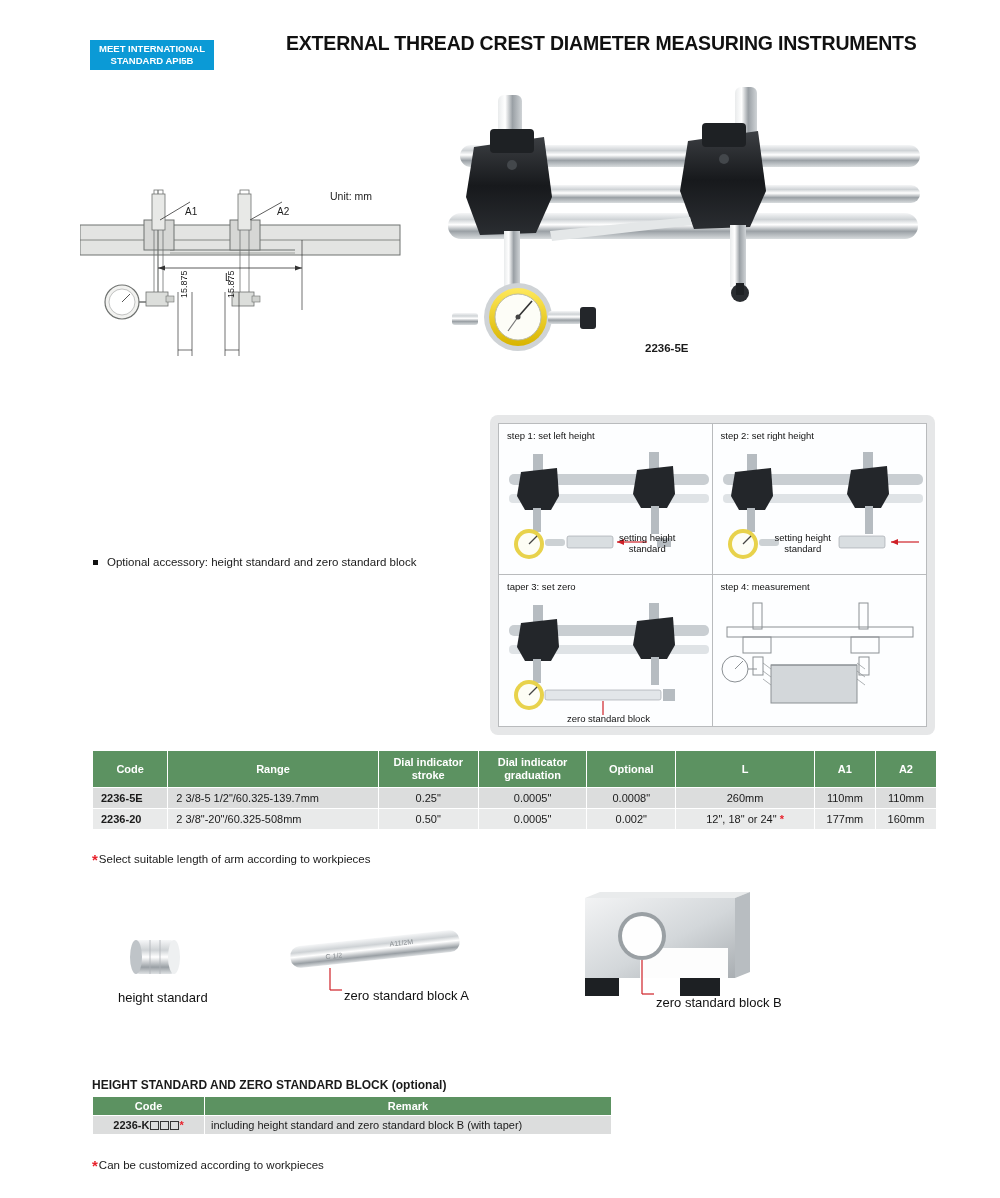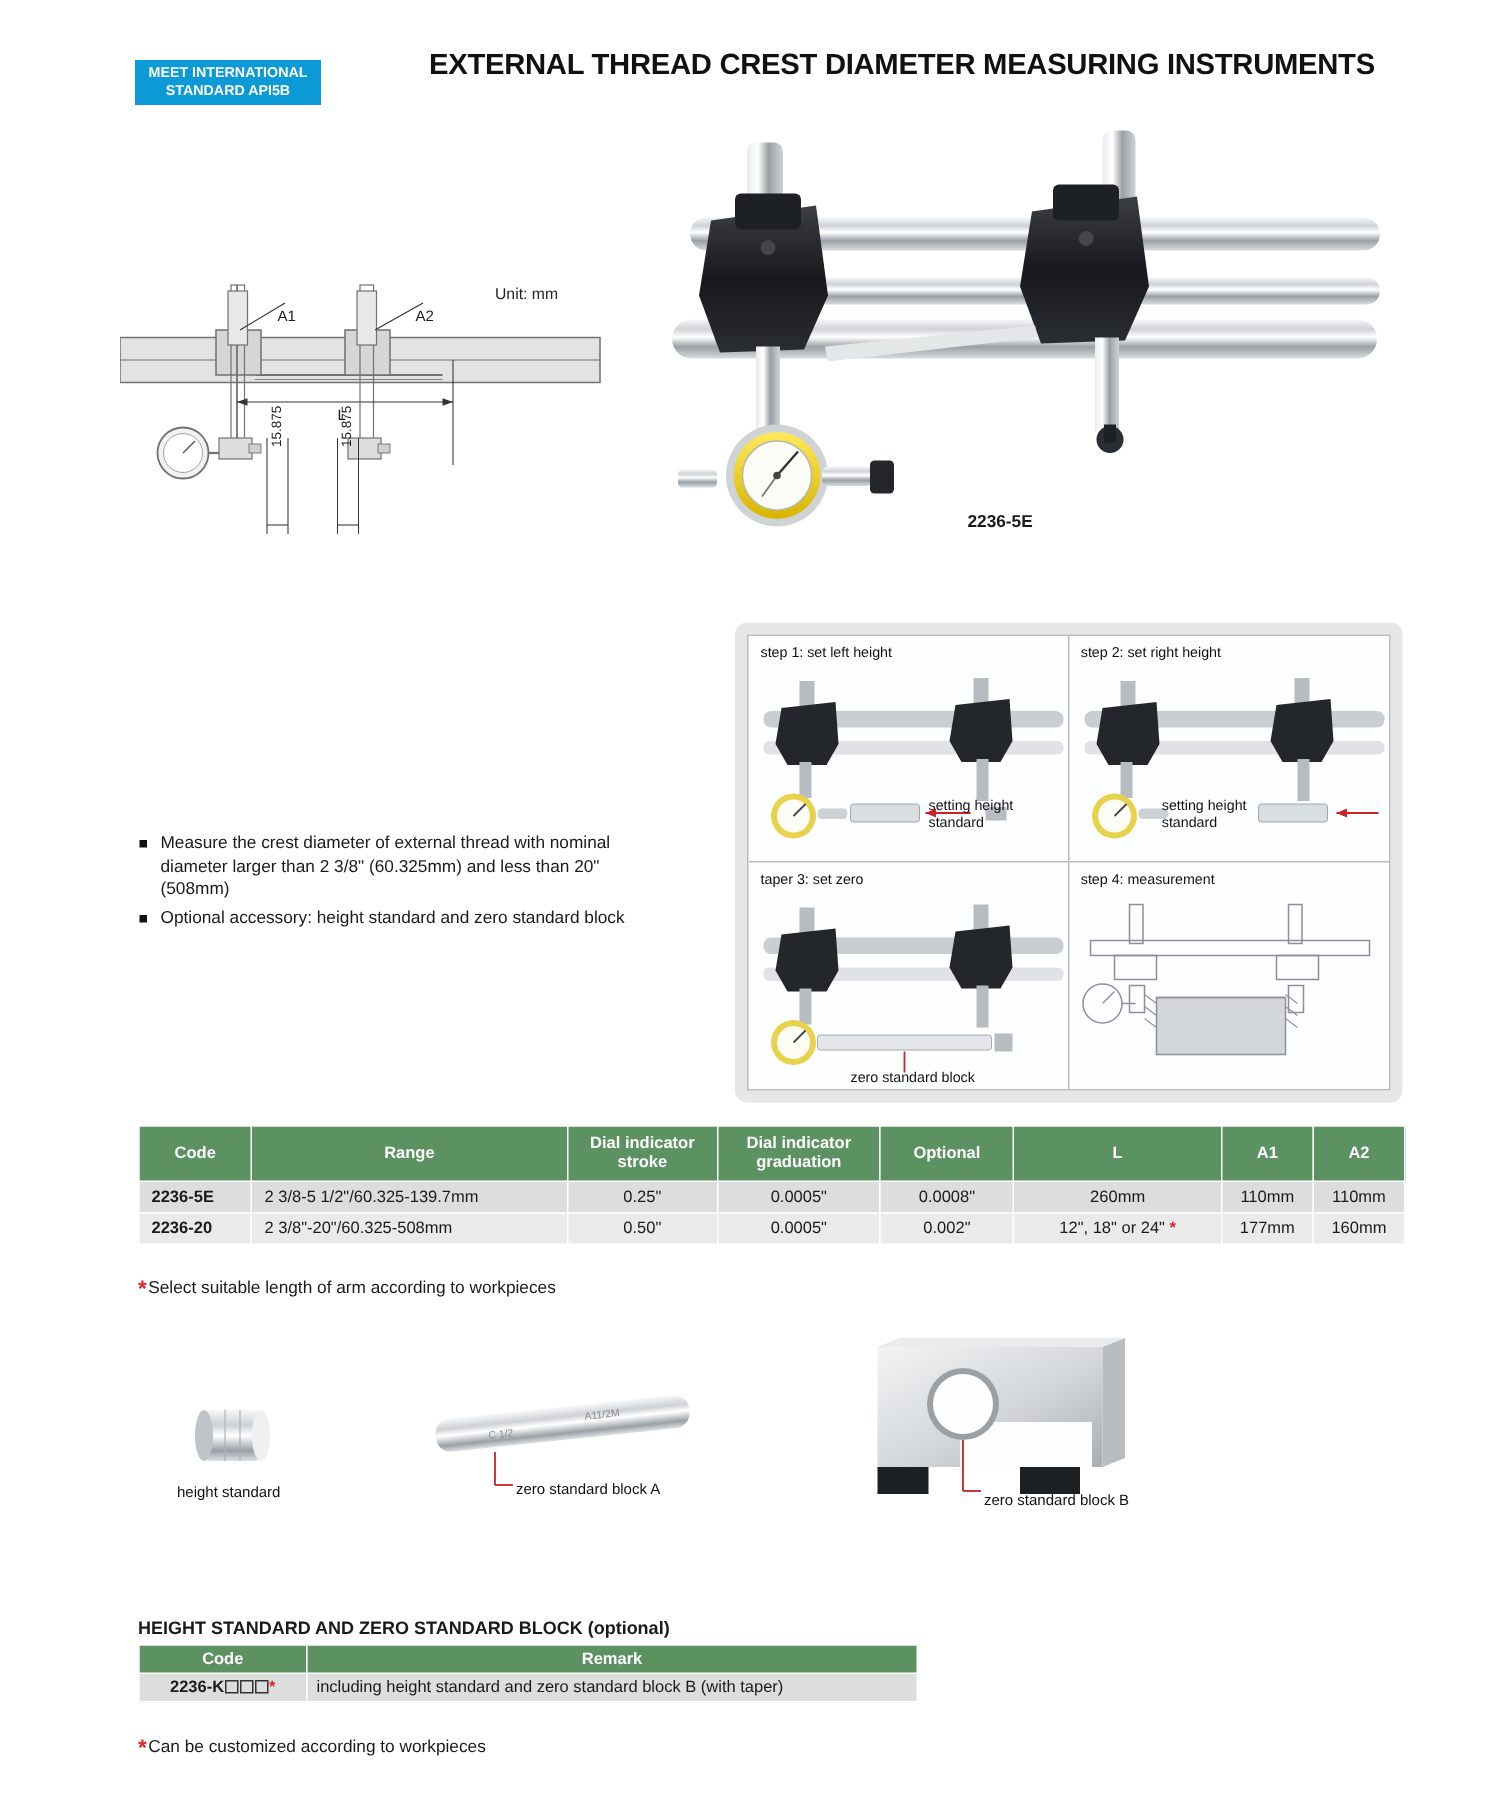--- a/index.html
+++ b/index.html
@@ -40,21 +40,21 @@
   .photo { position: absolute; left: 440px; top: 85px; width: 500px; height: 270px; }
   .photo-caption {
     position: absolute; left: 645px; top: 342px;
     font-size: 11.5px; font-weight: bold;
   }
 
   
   .app-label { position: absolute; left: 686px; top: 415px; font-size: 11px; font-style: italic; }
   .app-panel {
     position: absolute; left: 490px; top: 415px; width: 445px; height: 320px;
-    background: #e6e7e8; border-radius: 8px; padding: 8px;
+    background: #e6e7e8; border-radius: 8px; padding: 8px; text-align: center;
   }
   .app-grid {
     width: 100%; height: 100%;
     background: #fdfeff;
     display: grid; grid-template-columns: 1fr 1fr; grid-template-rows: 1fr 1fr;
     border: 1px solid #b9bbbd;
   }
   .app-cell { position: relative; border-right: 1px solid #b9bbbd; border-bottom: 1px solid #b9bbbd; overflow: hidden; }
   .app-cell:nth-child(2), .app-cell:nth-child(4) { border-right: none; }
   .app-cell:nth-child(3), .app-cell:nth-child(4) { border-bottom: none; }
@@ -84,21 +84,21 @@
   .spec-table tr.alt td { background: #dcdddd; }
   .spec-table td.code { font-weight: bold; text-align: left; padding-left: 8px; }
   .spec-table td.range { text-align: left; padding-left: 8px; }
   .star { color: #e8212b; font-weight: bold; }
 
   .footnote-1 { position: absolute; left: 92px; top: 851px; font-size: 11.5px; }
   .footnote-1 .star { font-size: 15px; vertical-align: -2px; margin-right: 1px; }
 
   
   .acc { position: absolute; left: 80px; top: 890px; width: 860px; height: 130px; }
-  .acc-label { position: absolute; font-size: 10px; color: #111; }
+  .acc-label { position: absolute; font-size: 13px; color: #111; }
 
   
   .opt-title { position: absolute; left: 92px; top: 1078px; font-size: 12px; font-weight: bold; }
   .opt-table {
     position: absolute; left: 92px; top: 1096px; width: 520px;
     border-collapse: collapse; font-size: 11px;
   }
   .opt-table th {
     background: #5c9261; color: #fff; font-weight: bold;
     border: 1px solid #fff; padding: 3px 4px;
@@ -341,21 +341,20 @@
             <line x1="144" y1="66" x2="152" y2="72"></line>
             <line x1="144" y1="74" x2="152" y2="80"></line>
             <line x1="144" y1="82" x2="152" y2="88"></line>
           </g>
         </svg>
       </div>
     </div>
   </div>
 
   <div class="bullets">
-    <div class="bullet">Measure the crest diameter of external thread with nominal diameter larger than 2 3/8" (60.325mm) and less than 20" (508mm)</div>
     <div class="bullet">Optional accessory: height standard and zero standard block</div>
   </div>
 
   <table class="spec-table">
     <thead>
       <tr>
         <th style="width:78px">Code</th>
         <th style="width:220px">Range</th>
         <th style="width:104px">Dial indicator stroke</th>
         <th style="width:112px">Dial indicator graduation</th>

